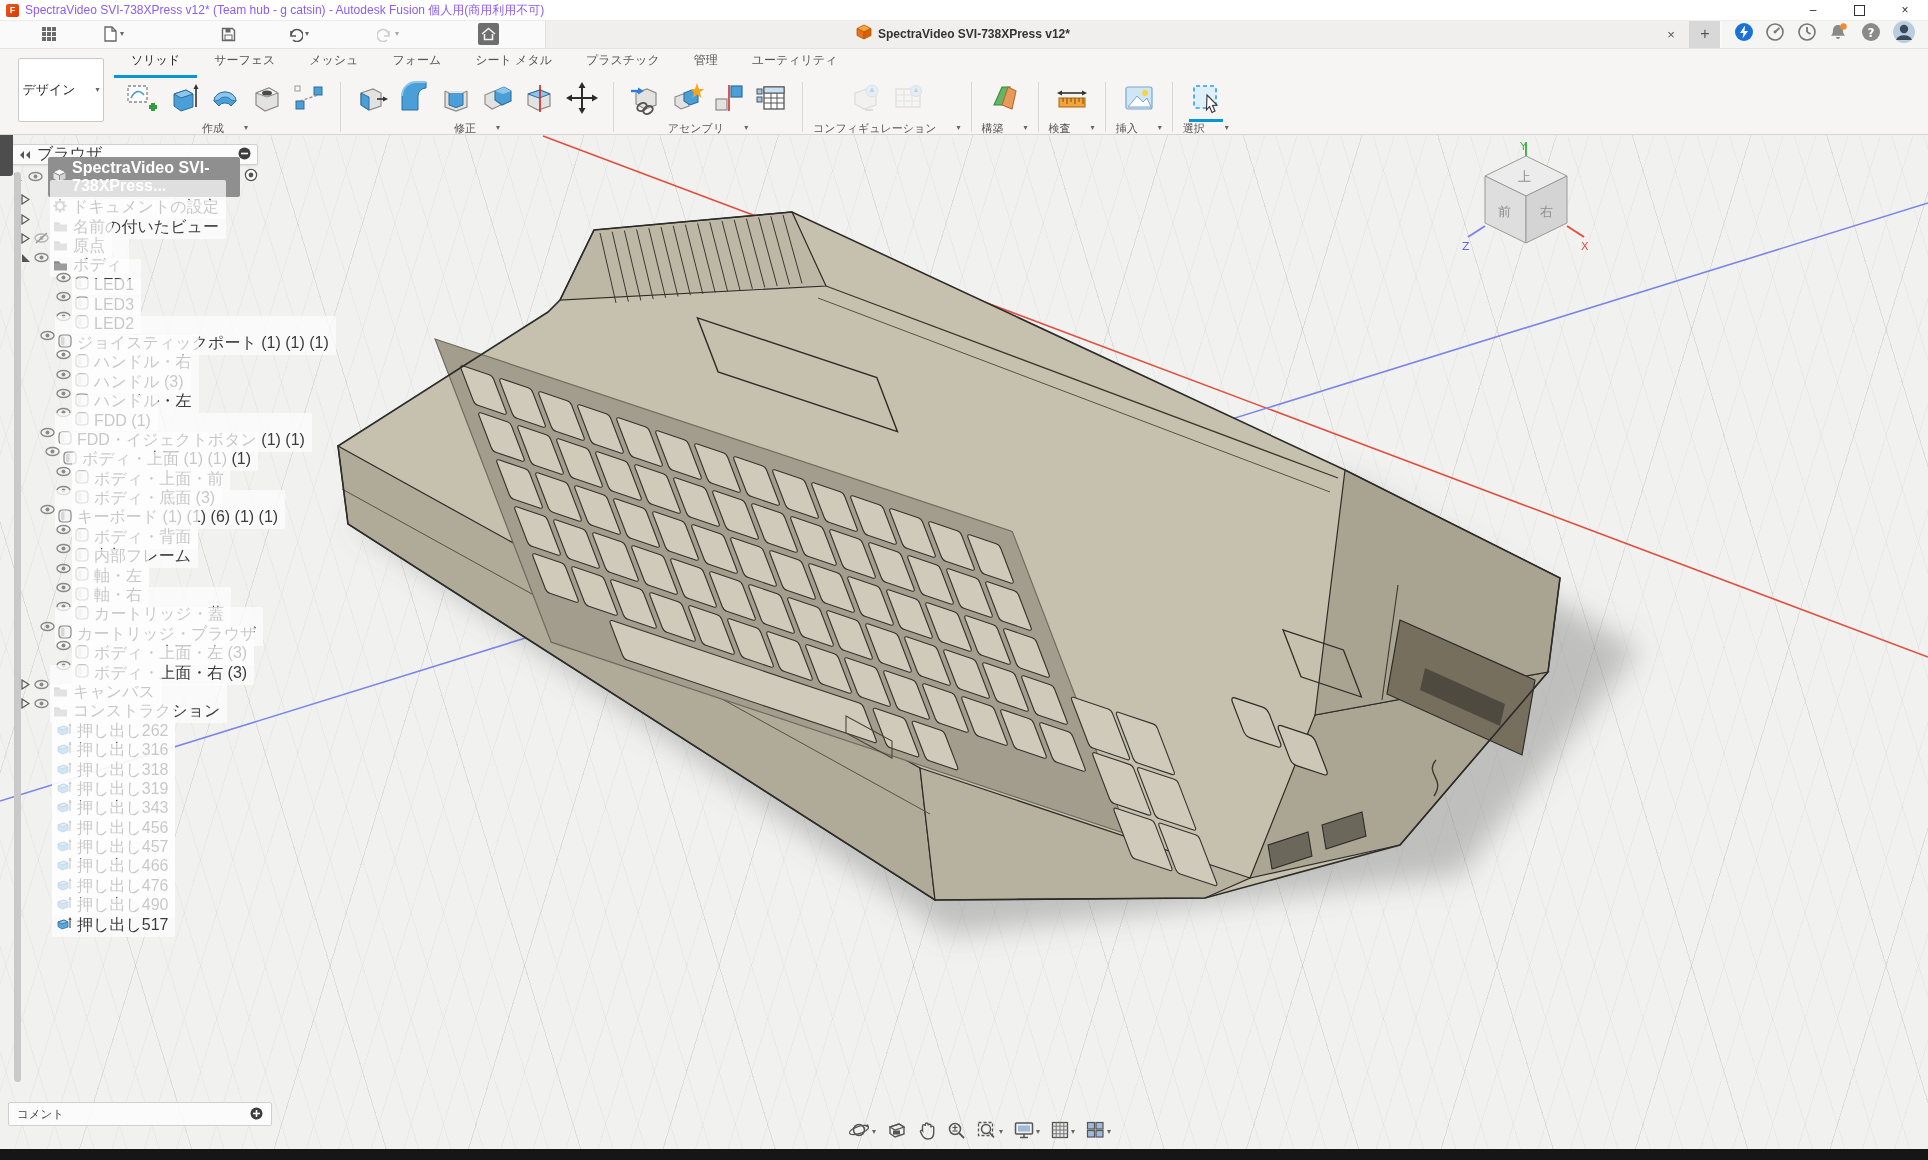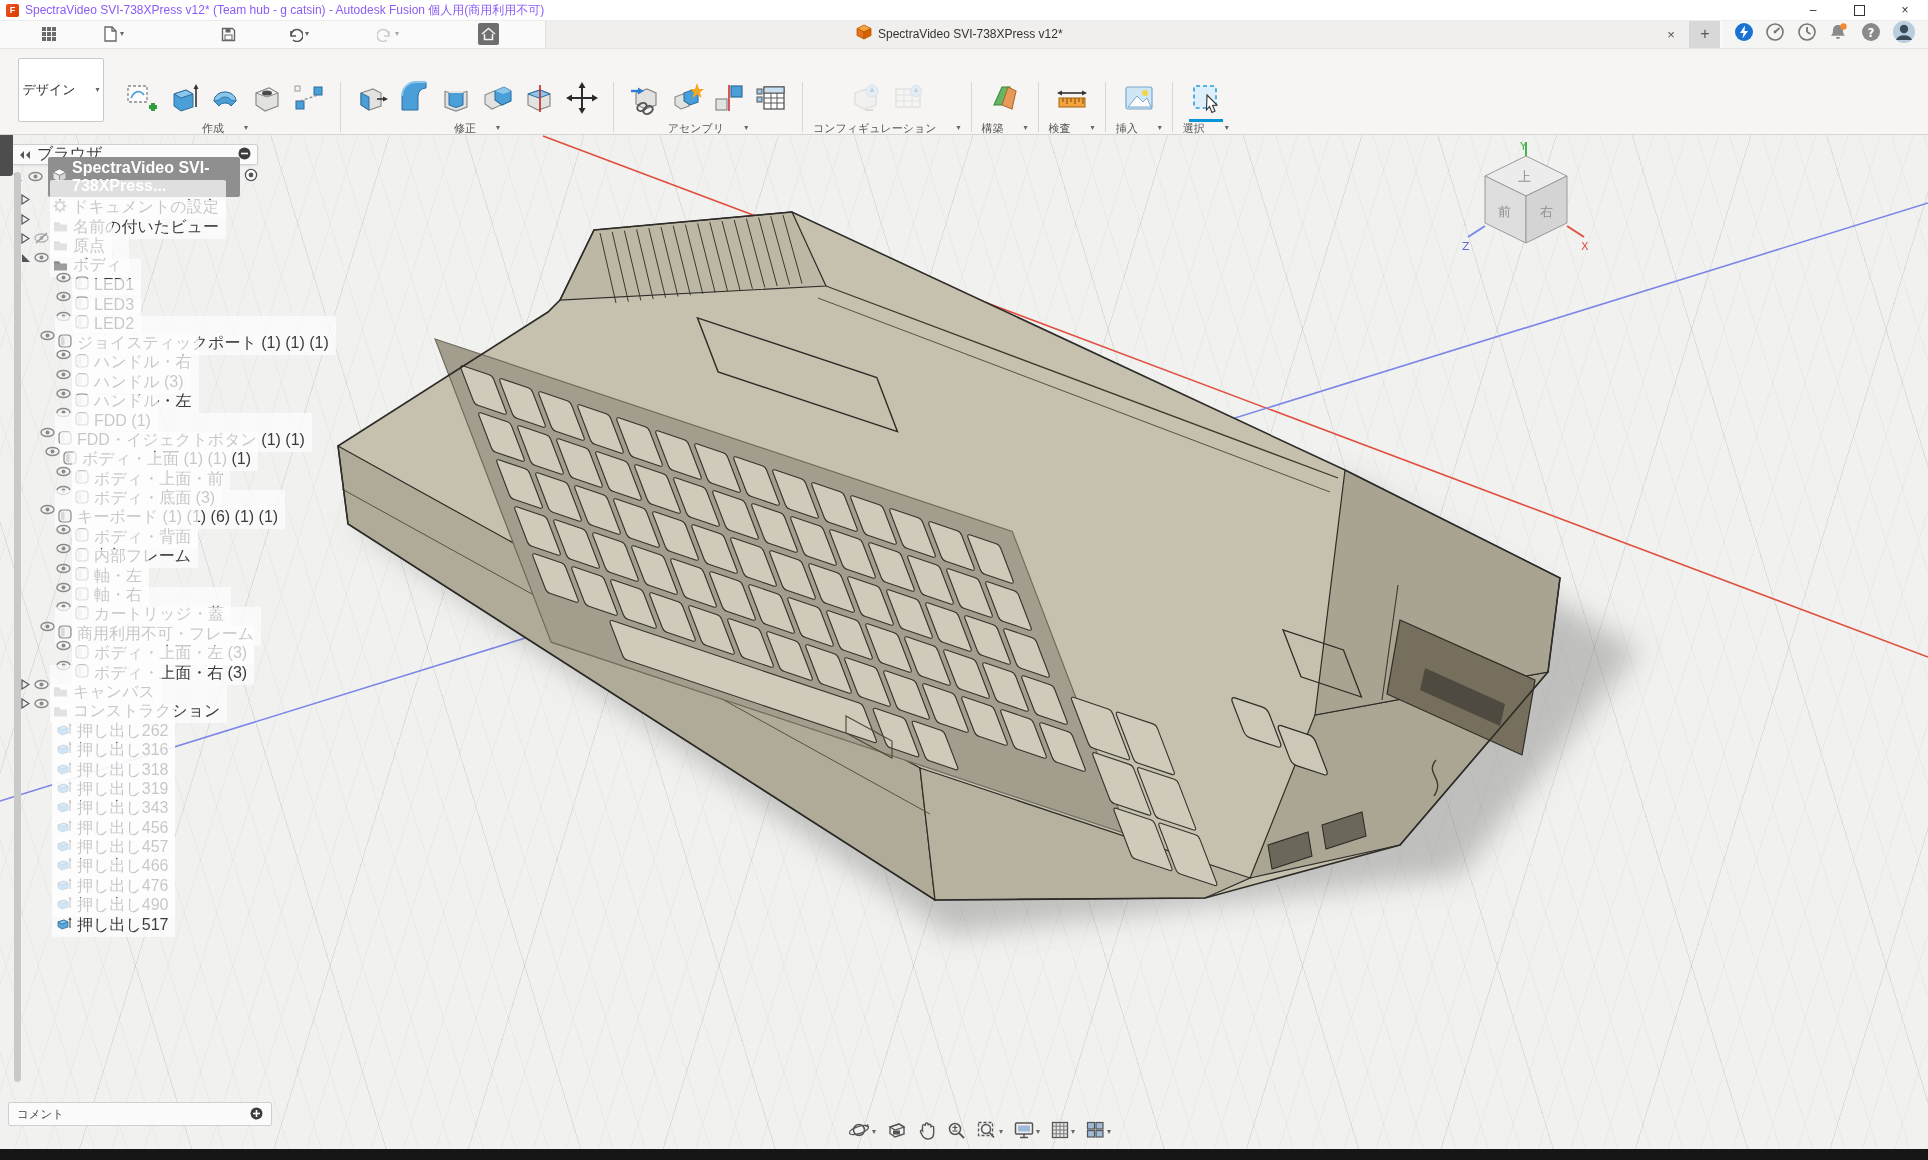--- a/index.html
+++ b/index.html
@@ -18,21 +18,21 @@
   .maxglyph{width:9px;height:9px;border:1px solid #333;}
   
   #tabstrip{position:absolute;top:20px;left:0;right:0;height:28px;background:#fafafa;z-index:59;
     border-bottom:1px solid #e4e4e4;}
   .qat-btn{position:absolute;top:3px;height:22px;display:flex;align-items:center;gap:2px;padding:0 3px;border-radius:2px;}
   .qat-btn svg{display:block;}
   .qat-dark{background:#6e6e6e;}
   .caret{font-size:8px;color:#666;line-height:1;}
   #doc-tab{position:absolute;left:545px;top:0;width:1143px;height:28px;background:#f0efed;
     border-left:1px solid #e0e0e0;border-right:1px solid #d6d6d6;}
-  #doc-tab-content{position:absolute;left:310px;top:0;height:28px;display:flex;align-items:center;gap:6px;}
+  #doc-tab-content{position:absolute;left:310px;top:0;height:28px;display:flex;align-items:center;gap:6px;font-weight:bold;}
   #doc-tab-title{font-size:12px;color:#333;}
   #tab-close{position:absolute;right:8px;top:4px;width:20px;height:20px;display:flex;align-items:center;
     justify-content:center;font-size:13px;color:#555;}
   #newtab-btn{position:absolute;left:1690px;top:0;width:30px;height:28px;background:#d8d8d8;
     display:flex;align-items:center;justify-content:center;font-size:16px;color:#555;}
   #tab-right-icons{position:absolute;left:1722px;top:0;right:0;height:28px;display:flex;
     align-items:center;justify-content:space-evenly;background:#f5f5f4;}
   
   #ribbon{position:absolute;top:48px;left:0;right:0;height:86px;background:#f6f5f3;
     border-bottom:1px solid #d5d5d5;z-index:58;}
@@ -678,21 +678,21 @@
           <svg width="15" height="11">
             <ellipse cx="7.5" cy="5.5" rx="6.5" ry="4" fill="none" stroke="#8a8a8a" stroke-width="1.4"></ellipse>
             <circle cx="7.5" cy="5.5" r="2" fill="#8a8a8a"></circle>
           </svg>
         </span>
         <span class="pill">
           <span class="ic"><svg width="14" height="14">
               <rect x="1" y="1" width="12" height="12" rx="3.5" fill="#f4f4f4" stroke="#8a8a8a" stroke-width="1.2"></rect>
               <rect x="3" y="2.6" width="3.5" height="8.8" rx="1.6" fill="#d8d8d8"></rect>
             </svg></span>
-          <span>商用利用不可・フレーム</span>
+          <span>カートリッジ・ブラウザ</span>
         </span>
       </div>
       <div class="trow lvl2">
         <span class="arr"></span>
         <span class="eye">
           <svg width="15" height="11">
             <ellipse cx="7.5" cy="5.5" rx="6.5" ry="4" fill="none" stroke="#8a8a8a" stroke-width="1.4"></ellipse>
             <circle cx="7.5" cy="5.5" r="2" fill="#8a8a8a"></circle>
           </svg>
         </span>
@@ -1097,20 +1097,30 @@
           </svg></span>
       </div>
     </div>
 </div>
 
 <div id="ribbon">
   <div id="ws-btn">
     <span>デザイン</span>
     <span class="caret">▾</span>
   </div>
+  <div id="rtabs">
+      <div class="rtab active">ソリッド</div>
+      <div class="rtab">サーフェス</div>
+      <div class="rtab">メッシュ</div>
+      <div class="rtab">フォーム</div>
+      <div class="rtab">シート メタル</div>
+      <div class="rtab">プラスチック</div>
+      <div class="rtab">管理</div>
+      <div class="rtab">ユーティリティ</div>
+    </div>
   <div id="rgroups">
       <div class="rgroup">
         <div class="rtools">
           <div class="rtool">
             <span class="ic"><svg width="34" height="34">
                 <rect x="4" y="5" width="19" height="16" fill="#fdfdfd" stroke="#888" stroke-dasharray="3 2" stroke-width="1.3"></rect>
                 <path d="M7 17 c4 -8 9 -8 13 -3" fill="none" stroke="#4a9fd8" stroke-width="1.6"></path>
                 <g stroke="#2e9e3e" stroke-width="4">
                   <line x1="25" y1="26" x2="33" y2="26"></line>
                   <line x1="29" y1="22" x2="29" y2="30"></line>

